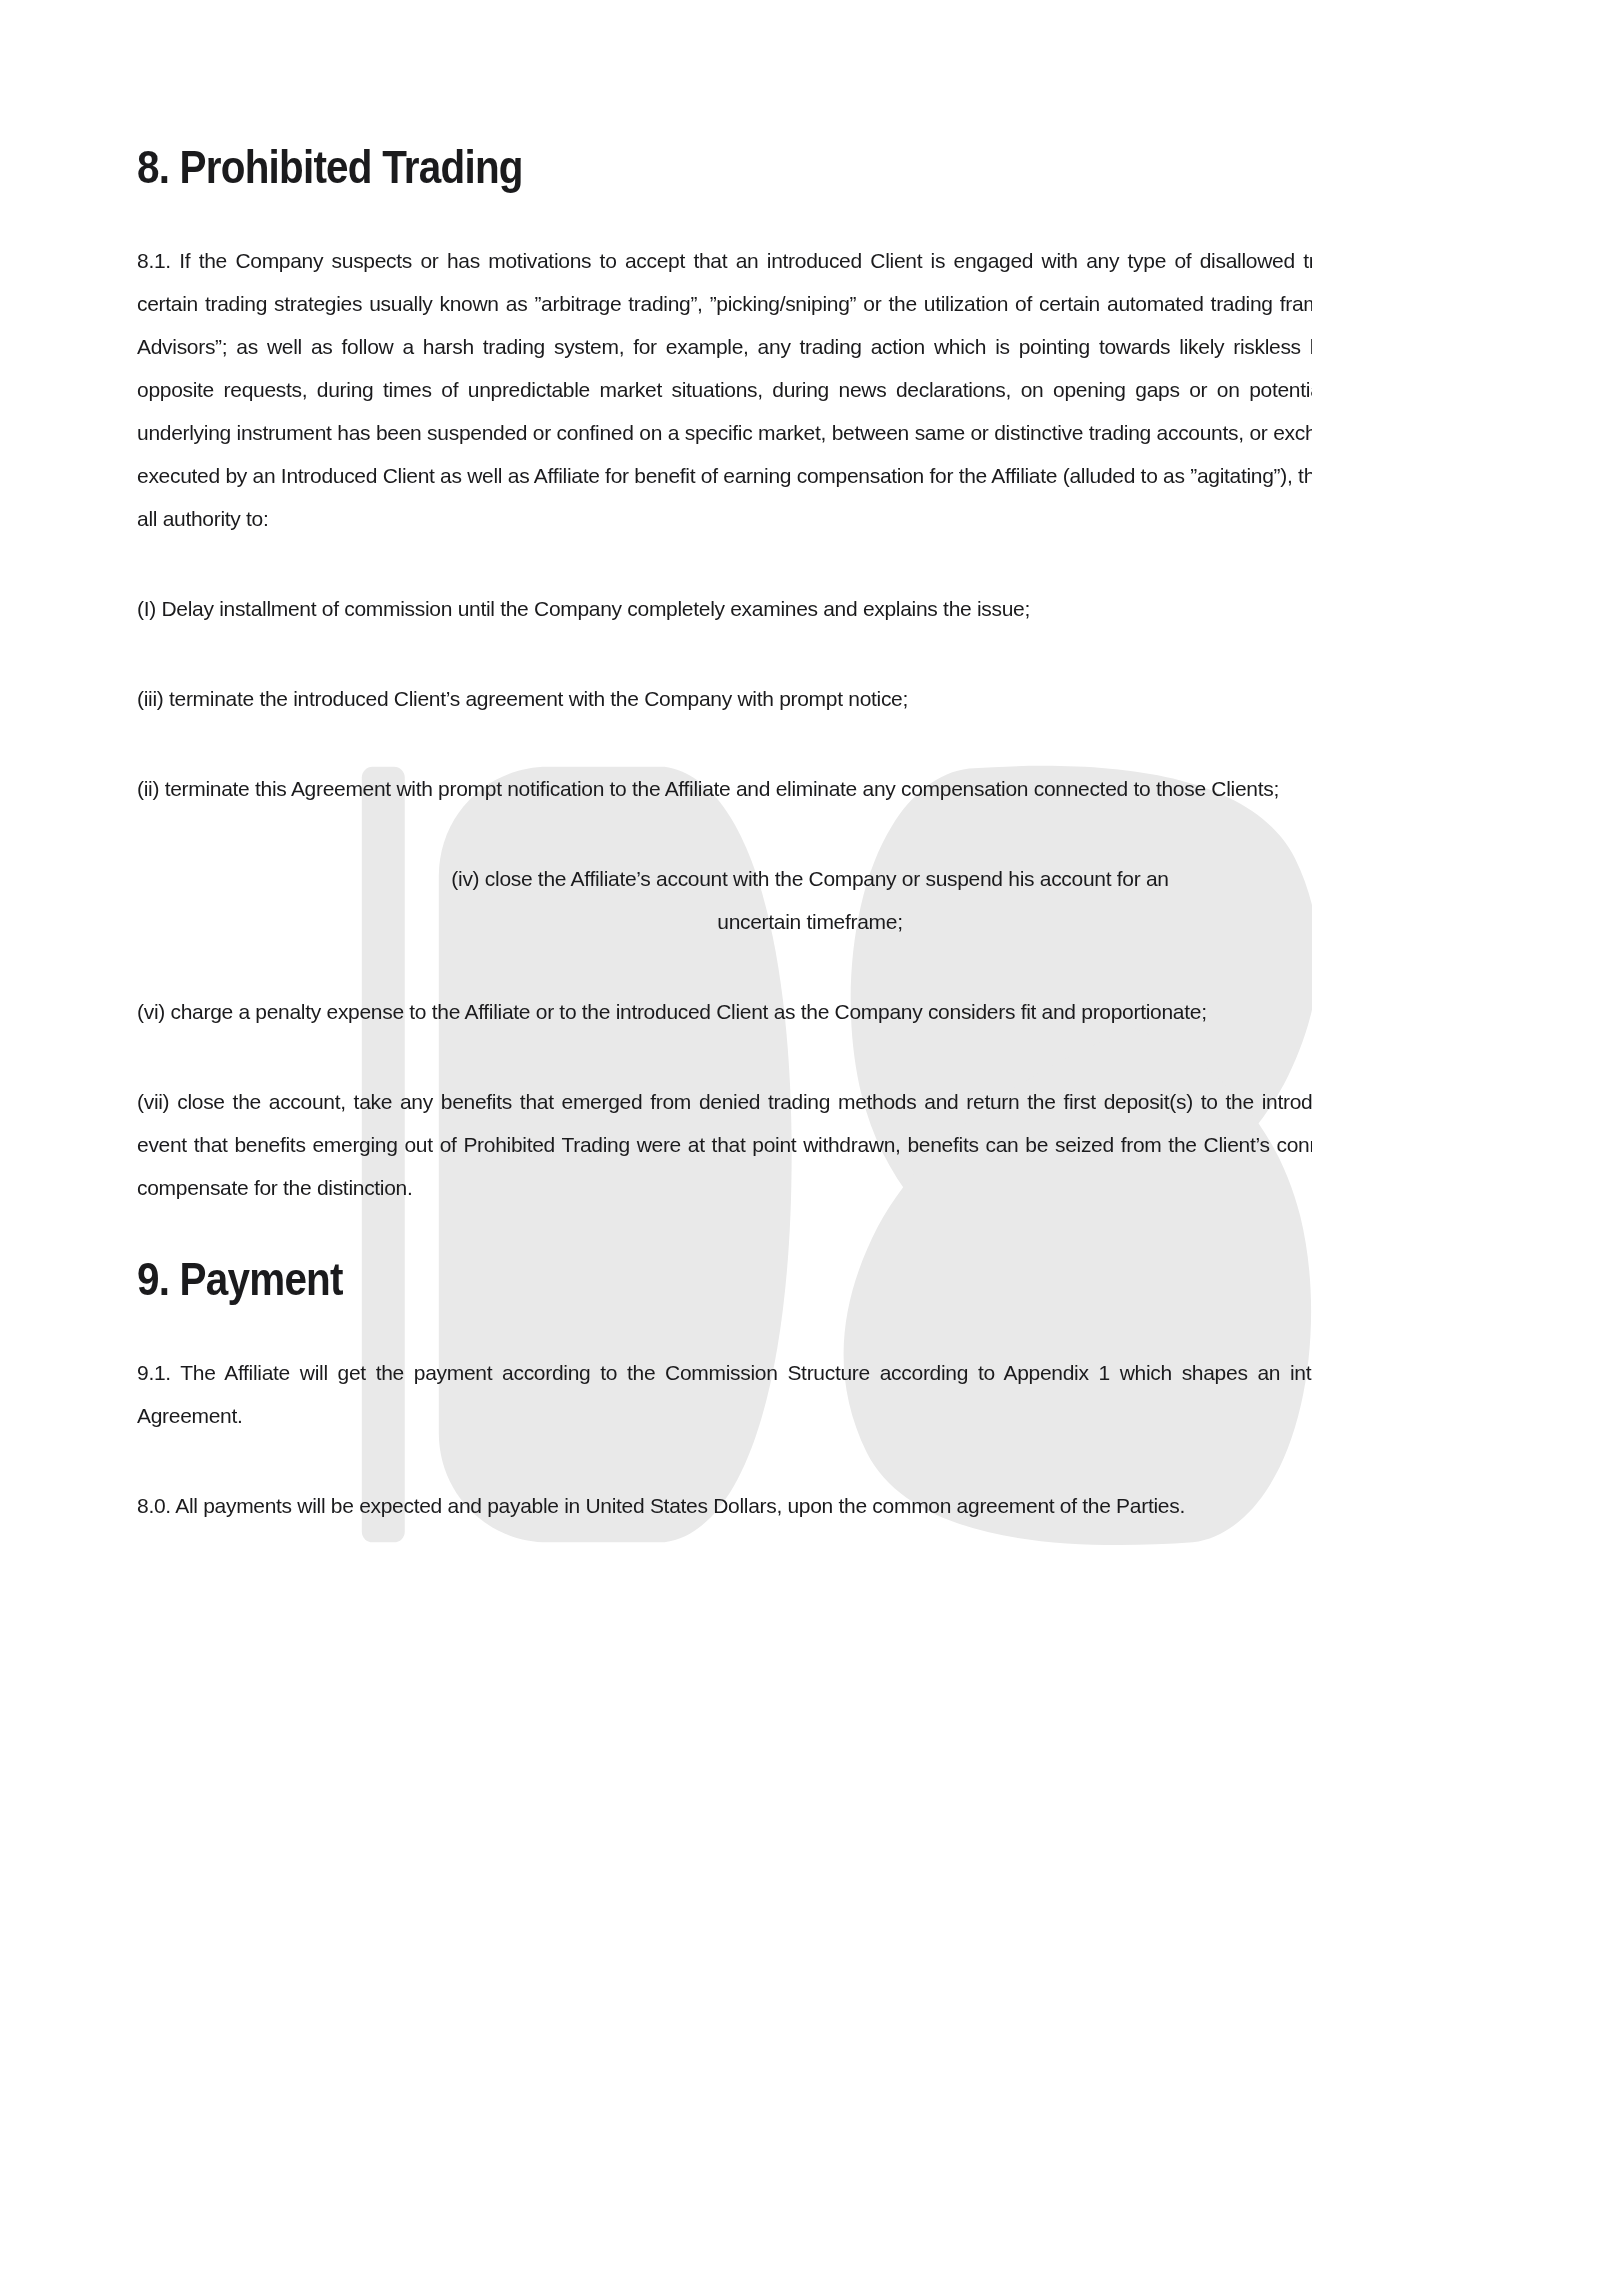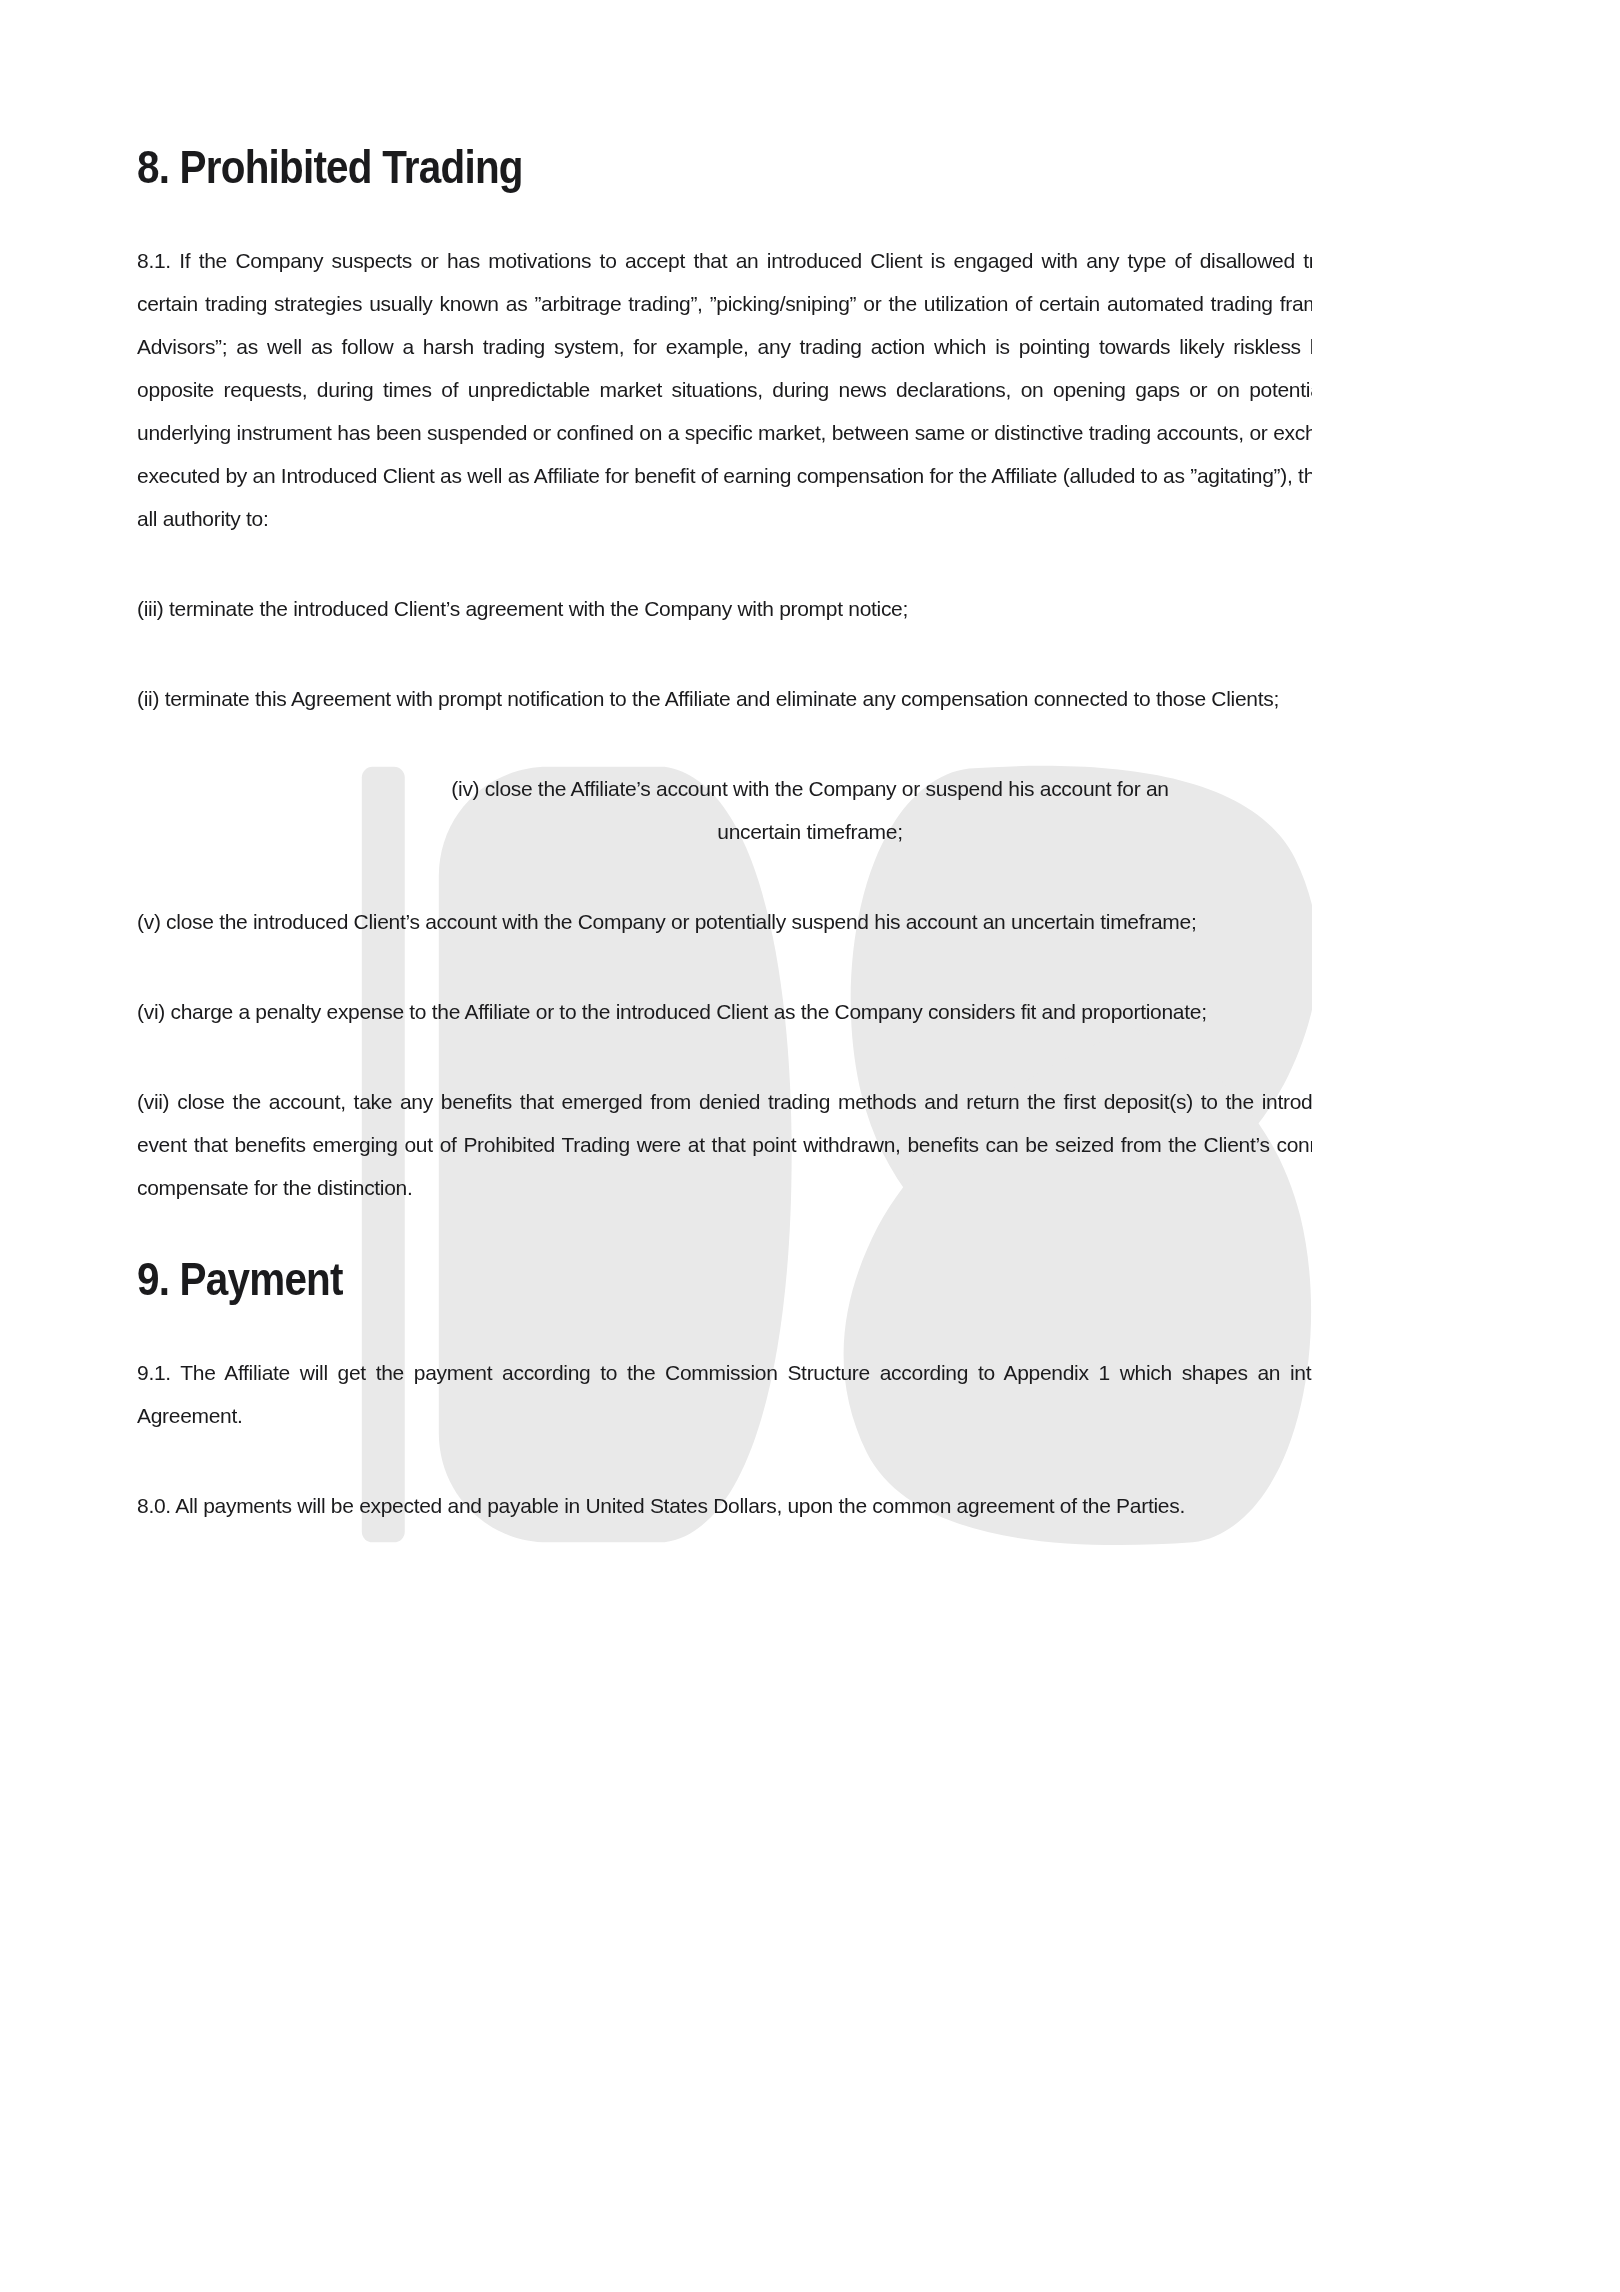--- a/index.html
+++ b/index.html
@@ -92,29 +92,29 @@
                C 1396 1694 1366 1718 1332 1722 Z"></path>
     </g>
   </svg>
 
   <main class="content">
 
     <h1 class="doc-heading">8. Prohibited Trading</h1>
 
     <p class="para">8.1. If the Company suspects or has motivations to accept that an introduced Client is engaged with any type of disallowed trading for example certain trading strategies usually known as ”arbitrage trading”, ”picking/sniping” or the utilization of certain automated trading frameworks or ”Expert Advisors”; as well as follow a harsh trading system, for example, any trading action which is pointing towards likely riskless benefit by opening opposite requests, during times of unpredictable market situations, during news declarations, on opening gaps or on potential gaps where the underlying instrument has been suspended or confined on a specific market, between same or distinctive trading accounts, or exchanges went into or executed by an Introduced Client as well as Affiliate for benefit of earning compensation for the Affiliate (alluded to as ”agitating”), the Company claims all authority to:</p>
 
+    <p class="para">(I) Delay installment of commission until the Company completely examines and explains the issue;</p>
 
     <p class="para">(iii) terminate the introduced Client’s agreement with the Company with prompt notice;</p>
 
     <p class="para">(ii) terminate this Agreement with prompt notification to the Affiliate and eliminate any compensation connected to those Clients;</p>
 
     <p class="para left-aligned">(iv) close the Affiliate’s account with the Company or suspend his account for an
 uncertain timeframe;</p>
 
-    <p class="para">(v) close the introduced Client’s account with the Company or potentially suspend his account an uncertain timeframe;</p>
 
     <p class="para">(vi) charge a penalty expense to the Affiliate or to the introduced Client as the Company considers fit and proportionate;</p>
 
     <p class="para">(vii) close the account, take any benefits that emerged from denied trading methods and return the first deposit(s) to the introduced Client. In the event that benefits emerging out of Prohibited Trading were at that point withdrawn, benefits can be seized from the Client’s connected accounts to compensate for the distinction.</p>
 
     <h1 class="doc-heading second">9. Payment</h1>
 
     <p class="para">9.1. The Affiliate will get the payment according to the Commission Structure according to Appendix 1 which shapes an integral piece of this Agreement.</p>
 
     <p class="para">8.0. All payments will be expected and payable in United States Dollars, upon the common agreement of the Parties.</p>

